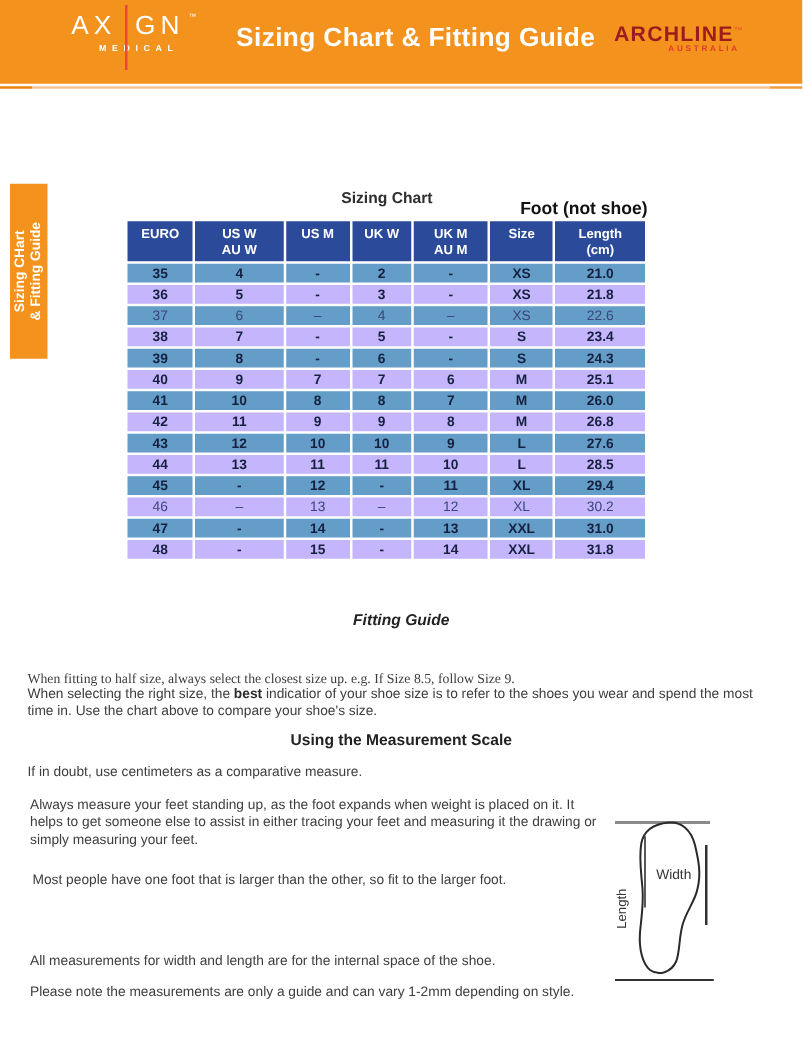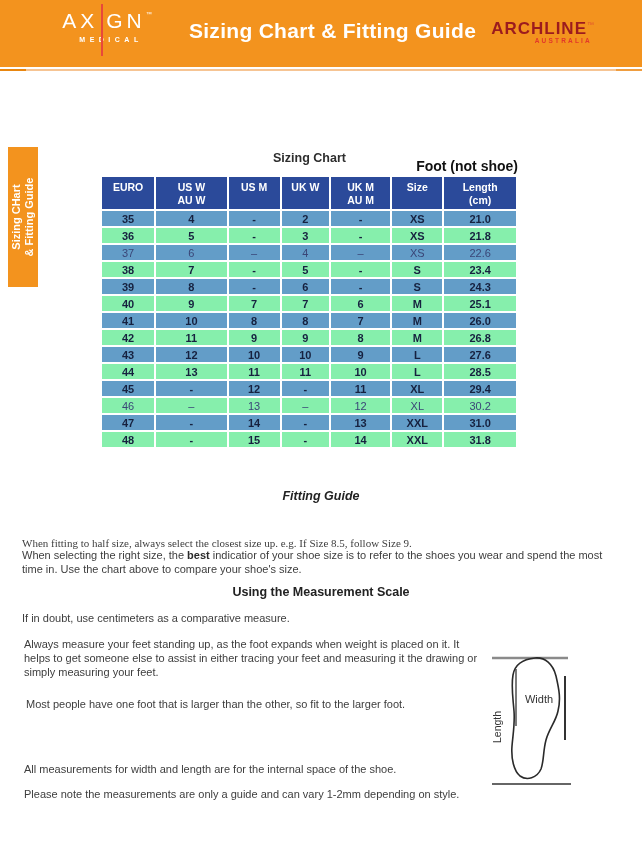--- a/index.html
+++ b/index.html
@@ -5,21 +5,21 @@
   * { margin:0; padding:0; box-sizing:border-box; }
   body { background:#fff; }
   .page {
     position:relative; width:642px; height:848px; margin:0 auto;
     background:#ffffff; font-family:"Liberation Sans", sans-serif; overflow:hidden;
   }
 
   
   .banner { position:absolute; left:0; top:0; width:642px; height:67px; background:#f3931e; }
   .axign { position:absolute; left:57px; top:9px; width:104px; text-align:center; color:#fff; }
-  .axign-word { display:flex; justify-content:center; align-items:flex-start; font-size:21px; letter-spacing:4px; line-height:24px; font-weight:400; }
+  .axign-word { display:flex; justify-content:space-between; align-items:flex-start; font-size:21px; letter-spacing:4px; line-height:24px; font-weight:400; }
   .axign-gap { width:8px; position:relative; align-self:stretch; }
   .axign-line { position:absolute; left:3px; top:-5px; width:2px; height:52px; background:#e8483a; }
   .axign-tm { font-size:6px; line-height:8px; margin-top:1px; }
   .axign-sub { font-size:7px; letter-spacing:4.5px; font-weight:700; margin-top:3px; padding-left:4px; }
   .banner-title { position:absolute; left:0; right:0; top:19px; text-align:center; color:#ffffff; font-size:21px; font-weight:700; letter-spacing:0.3px;padding-left:23px; }
   .archline { position:absolute; right:47px; top:16px; text-align:right; }
   .archline-name { font-size:17px; font-weight:700; color:#9c1b1e; letter-spacing:1px; line-height:18px; }
   .archline-tm { font-size:7px; color:#e2552e; vertical-align:super; font-weight:400; }
   .archline-sub { font-size:6.5px; color:#e2382b; letter-spacing:2.2px; font-weight:700; padding-right:3px; margin-top:-1px; }
   .banner-rule { position:absolute; left:0; top:69px; width:642px; height:2px;
@@ -35,21 +35,21 @@
     font-size:12.5px; font-weight:700; color:#2e2e2e; }
   .foot-note { position:absolute; left:398px; top:158px; width:120px; text-align:right;
     font-size:14px; font-weight:700; color:#111; }
   table.size-table { position:absolute; left:100px; top:175px; width:418px;
     border-collapse:separate; border-spacing:2px; table-layout:fixed; }
   table.size-table th { background:#2b4a9a; color:#ffffff; font-size:10.5px; font-weight:700;
     vertical-align:top; padding:4px 0 2px; line-height:13px; height:24px;margin-left:12px; }
   table.size-table td { text-align:center; font-size:11px; font-weight:700; color:#16213f;
     height:15px; padding:1px 0; }
   tr.blue td { background:#639dc8; }
-  tr.peri td { background:#86efac; }
+  tr.peri td { background:#c4b5fd; }
   tr.muted td { font-weight:400; color:#3a4677; }
 
   
   .sec-heading { position:absolute; left:0; right:0; text-align:center;
     font-size:12.5px; font-weight:700; color:#222; }
   .para { position:absolute; font-size:11px; line-height:14px; color:#3d3d3d; }
   .b { font-weight:700; color:#2b2b2b; }
   #h-fitting { top:489px;font-style:italic; }
   #p1 { left:22px; top:504px; width:601px;margin-top:44px; }
   #p2 { left:22px; top:536px; width:601px;font-family:Liberation Serif, serif; }

